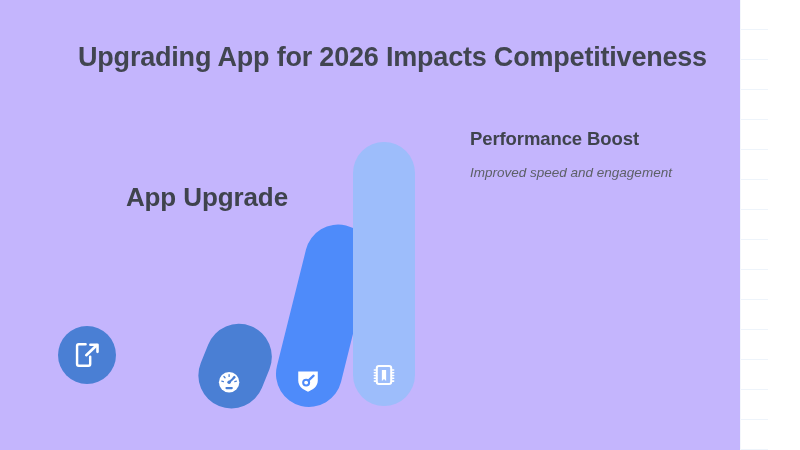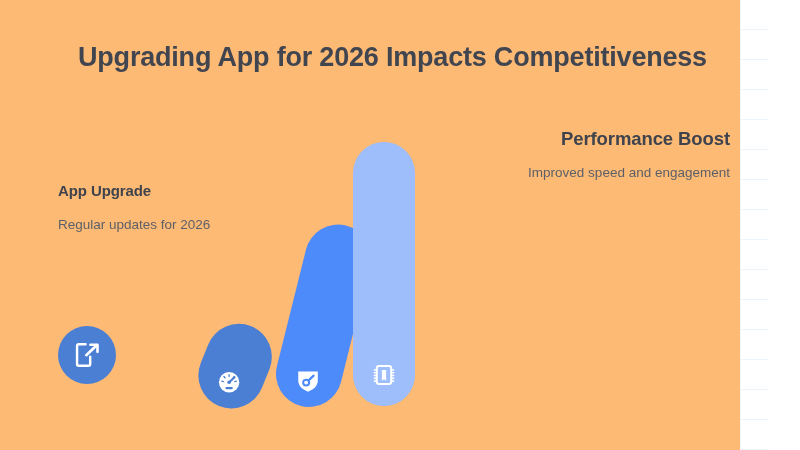--- a/index.html
+++ b/index.html
@@ -5,45 +5,46 @@
   * { margin:0; padding:0; box-sizing:border-box; }
   html, body {
     width:800px; height:450px;
     background:#ffffff;
     font-family:"Liberation Sans", sans-serif;
     overflow:hidden;
   }
   #slide {
     position:relative;
     width:768px; height:450px;
-    background:#fdba74;
+    background:#c4b5fd;
   }
 
   
   #page-title {
     position:absolute;
     left:78px; top:42px;
     font-size:27px;
     font-weight:bold;
     color:#414550;
     letter-spacing:-0.2px;
     white-space:nowrap;
   }
 
   
   #left-block {
     position:absolute;
     left:58px; top:182px;
     width:230px;
   }
   #left-block .blk-title {
-    font-size:15px;
+    font-size:26px;
     font-weight:bold;
     color:#3f434d;
     letter-spacing:-0.1px;
+    text-align:right;
   }
   #left-block .blk-desc {
     margin-top:16px;
     font-size:13.5px;
     color:#5d6068;
     line-height:1.45;
   }
 
   
   #graphic {
@@ -104,33 +105,34 @@
     background:#9dbdfb;
   }
   #pill-3 .pill-icon { bottom:14px; }
 
   
   #features {
     position:absolute;
     left:470px; top:128px;
     width:260px;
   }
-  .feature { margin-bottom:22px;text-align:right; }
+  .feature { margin-bottom:22px; }
   .feature:last-child { margin-bottom:0; }
   .feature .f-title {
     font-size:18.5px;
     font-weight:bold;
     color:#3f434d;
     letter-spacing:-0.1px;
   }
   .feature .f-desc {
     margin-top:13px;
     font-size:13.5px;
     color:#5d6068;
     line-height:1.45;
+    font-style:italic;
   }
 
   
   #edge-panel {
     position:absolute;
     right:0; top:0;
     width:28px; height:450px;
     background:#ffffff;
     border-left:1px solid #f4f7fb;
     overflow:hidden;
@@ -142,21 +144,20 @@
 </style>
 </head>
 <body>
 
 <div id="slide">
 
   <div id="page-title">Upgrading App for 2026 Impacts Competitiveness</div>
 
   <div id="left-block">
     <div class="blk-title">App Upgrade</div>
-    <div class="blk-desc">Regular updates for 2026</div>
   </div>
 
   <div id="graphic">
 
     <div id="mobile-badge">
       <span>
         <svg viewBox="0 0 32 32" fill="none" aria-hidden="true">
           <path d="M14.5 4.5H7.2c-1.0 0-1.8.8-1.8 1.8v19.4c0 1.0.8 1.8 1.8 1.8h10.4c1.0 0 1.8-.8 1.8-1.8v-8.0" stroke="#ffffff" stroke-width="2.6" stroke-linecap="round" stroke-linejoin="round"></path>
           <path d="M15.2 16.2 26.4 5.6" stroke="#ffffff" stroke-width="2.8" stroke-linecap="round"></path>
           <path d="M19.6 5.0h7.6v7.6" stroke="#ffffff" stroke-width="2.8" stroke-linecap="round" stroke-linejoin="round"></path>

